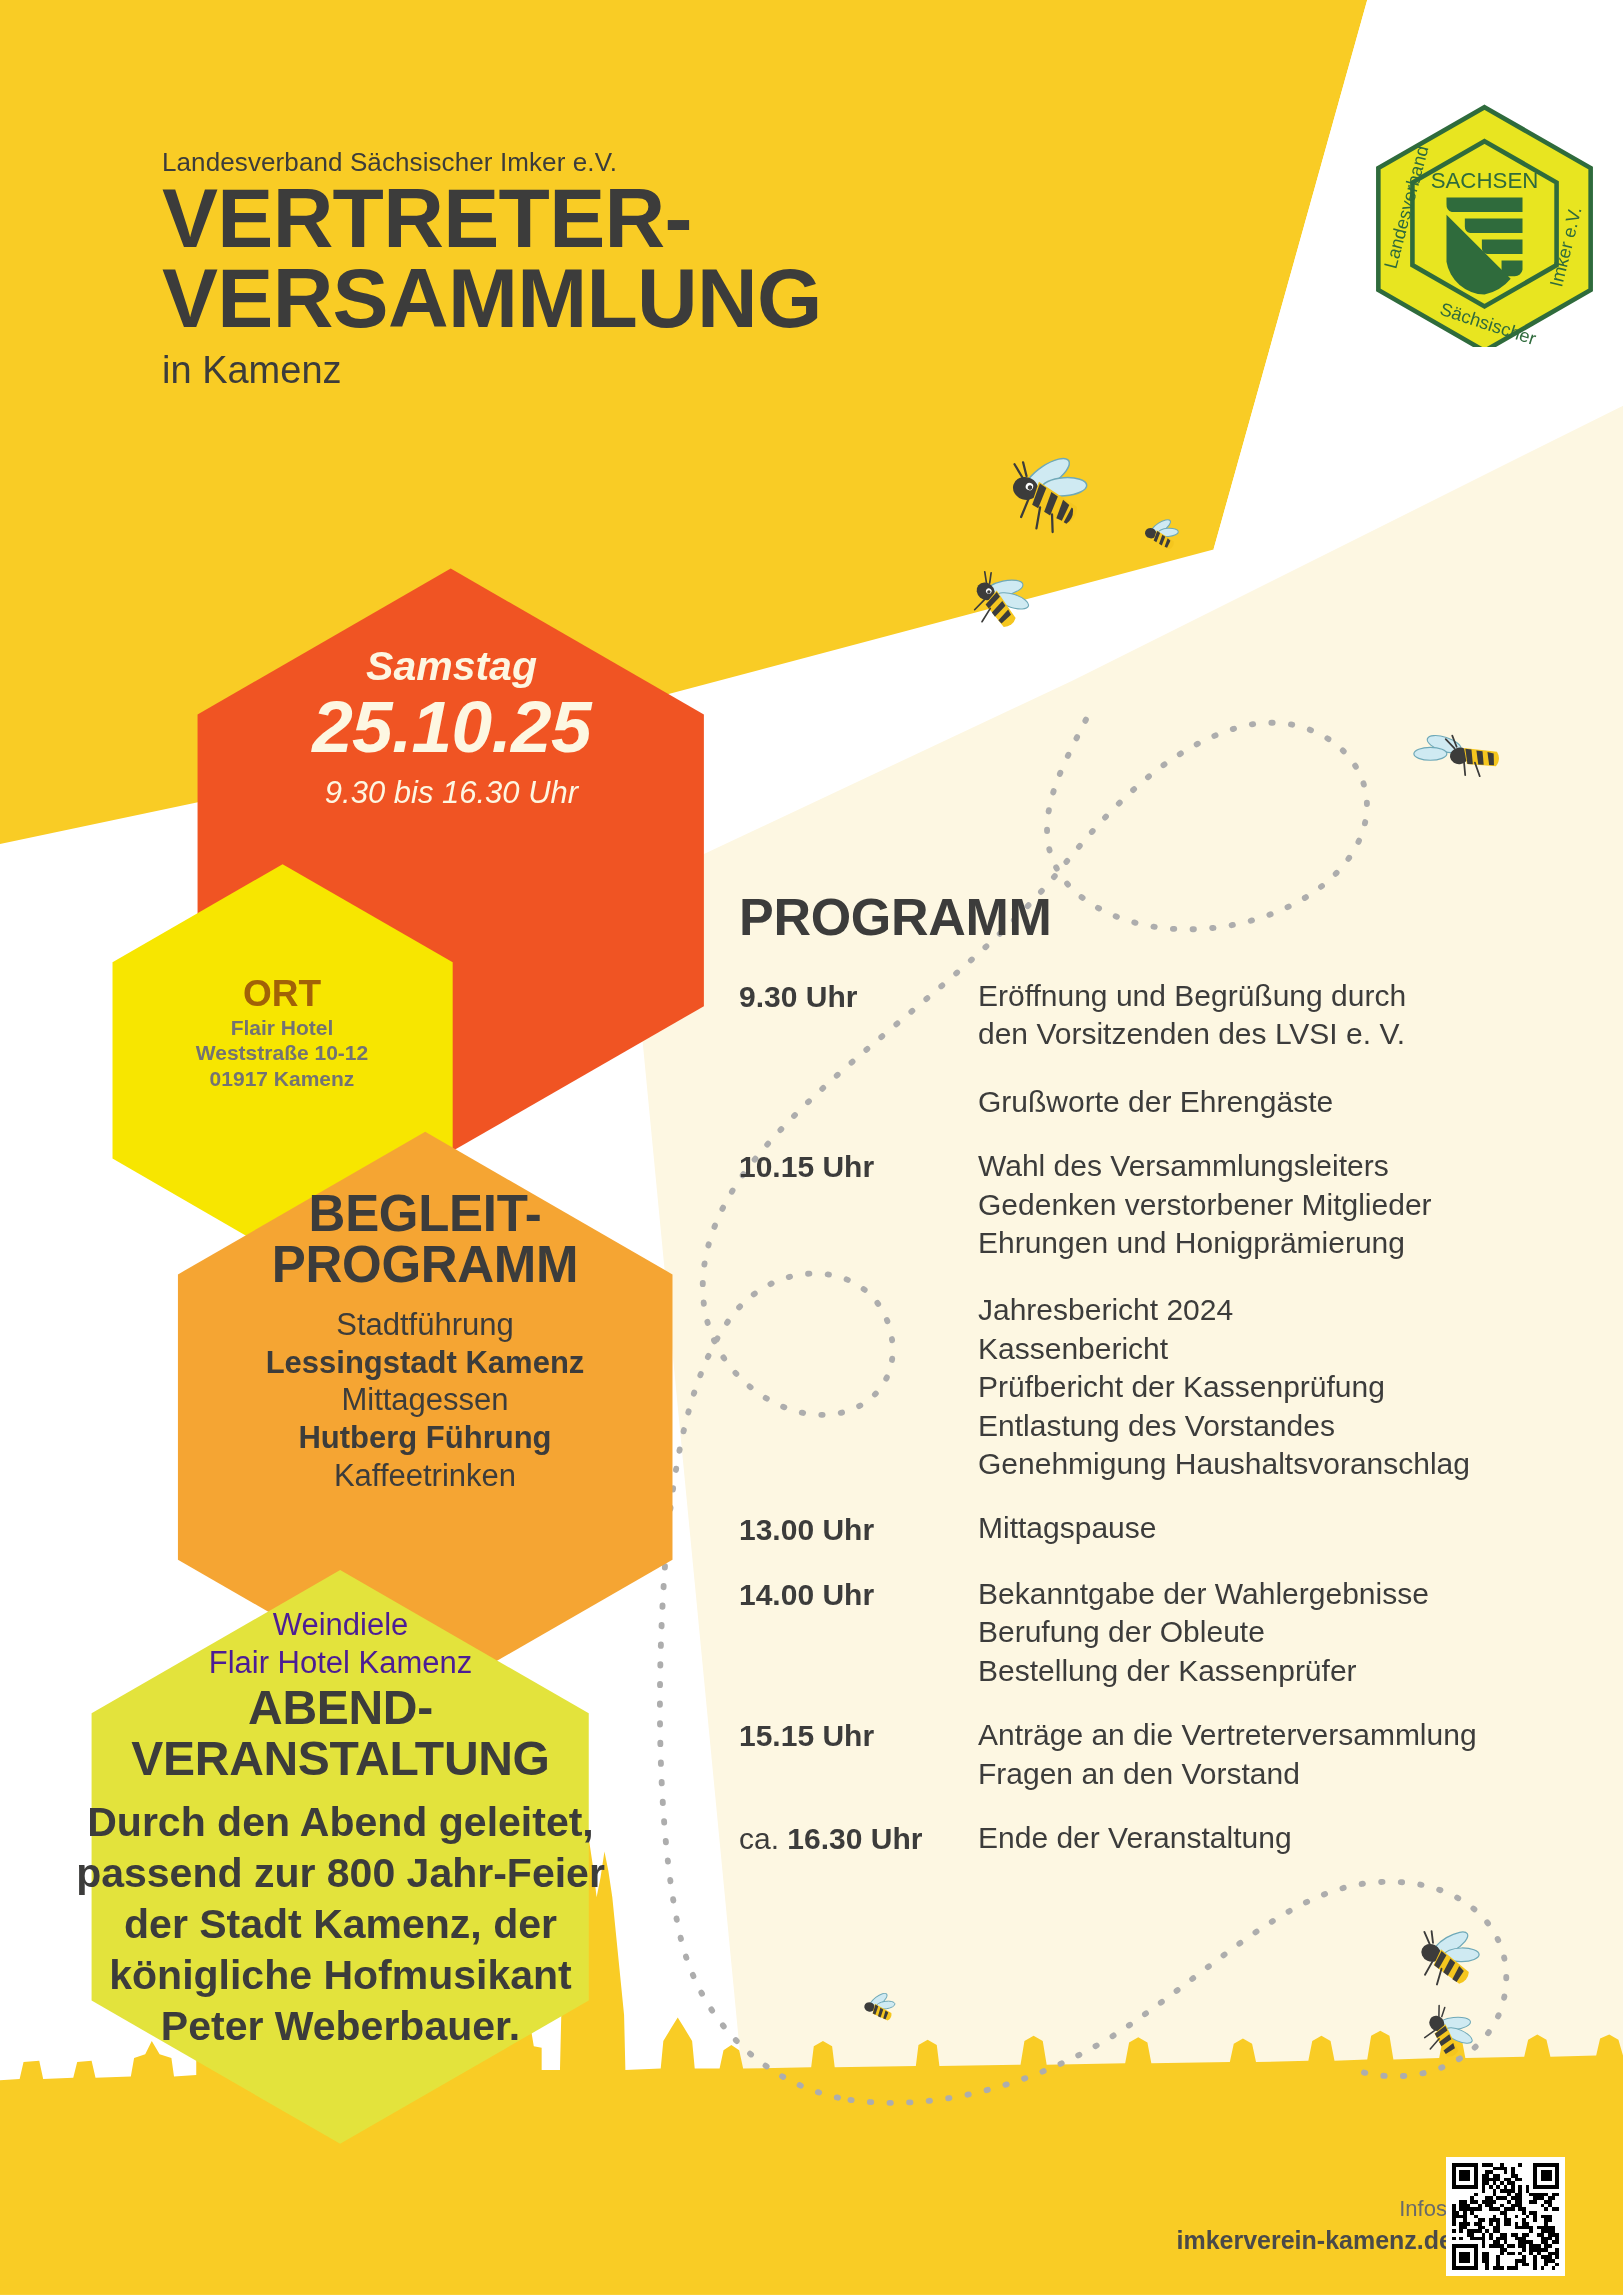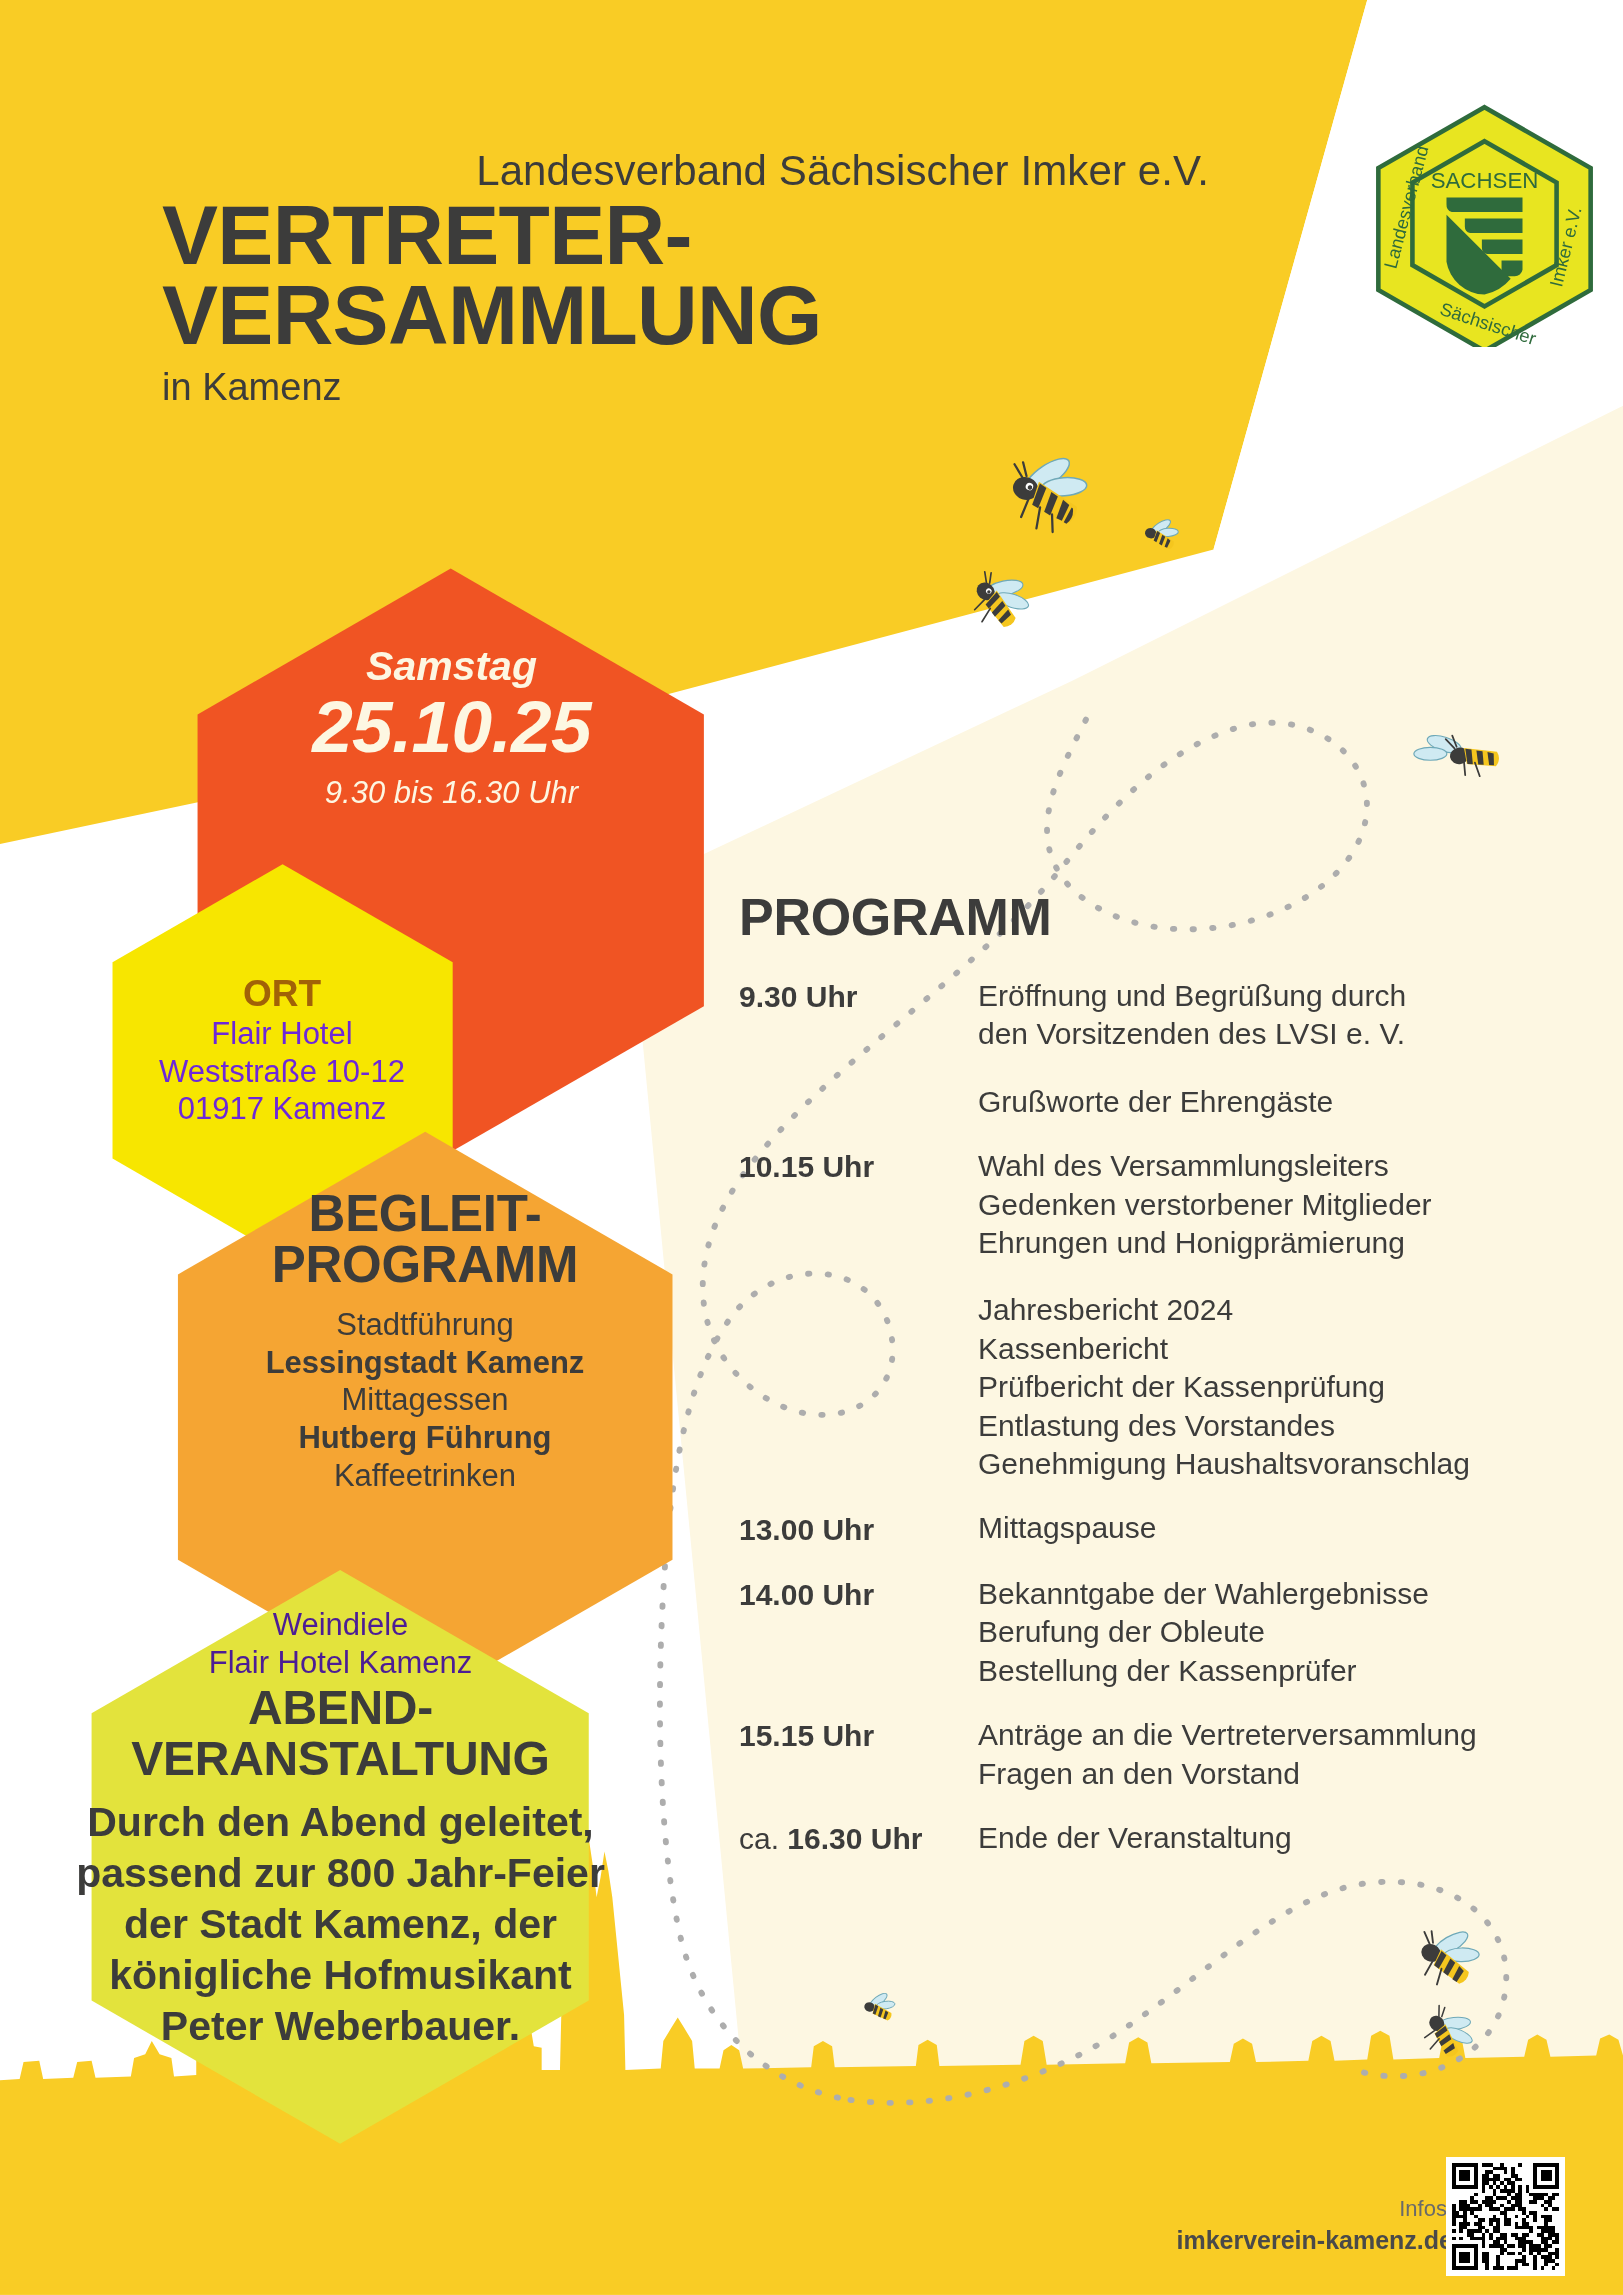--- a/index.html
+++ b/index.html
@@ -12,23 +12,22 @@
     color:#3c3c3b;
   }
 
   
   #poster { position:absolute; inset:0; width:1623px; height:2295px; overflow:hidden; background:#ffffff; }
   .bg-svg { position:absolute; left:0; top:0; width:1623px; height:2295px; }
 
   
   .header { position:absolute; left:162px; top:147px; width:1047px; }
   .org-line {
-    font-size:42px; font-weight:400; letter-spacing:0.1px; color:#3c3c3b;
+    font-size:26px; font-weight:400; letter-spacing:0.1px; color:#3c3c3b;
     font-family:"Liberation Sans", sans-serif;
-    text-align:right;
   }
   .main-title {
     font-size:84px; font-weight:700; line-height:0.95; letter-spacing:-0.7px;
     color:#3c3c3b; margin-top:1px;
     font-family:Liberation Sans, sans-serif;
   }
   .sub-title { font-size:38px; font-weight:400; color:#3c3c3b; margin-top:10.5px; }
 
   
   .logo { position:absolute; left:1360px; top:98px; width:249px; height:249px; }
@@ -36,21 +35,21 @@
   
   .hex-text { position:absolute; text-align:center; }
 
   .hex-date { left:216px; top:645px; width:471px;font-style:italic; }
   .hex-date .d-day { font-size:41px; font-weight:700; color:#fdf7e2; line-height:1.05; }
   .hex-date .d-date { font-size:73px; font-weight:700; color:#fdf7e2; line-height:1.05; margin-top:1.3px; letter-spacing:-0.7px;}
   .hex-date .d-time { font-size:31px; font-weight:400; color:#fdf7e2; margin-top:9.2px; }
 
   .hex-ort { left:79px; top:942px; width:406px; }
   .hex-ort .o-head { font-size:37px; font-weight:700; color:#a16207; line-height:1.1;margin-top:32px; }
-  .hex-ort .o-line { font-size:31px; font-weight:400; color:#6d28d9; line-height:1.22; }
+  .hex-ort .o-line { font-size:21px; font-weight:700; color:#737373; line-height:1.22; }
 
   .hex-begleit { left:196px; top:1188px; width:458px; }
   .hex-begleit .b-head { font-size:51px; font-weight:700; color:#3c3c3b; line-height:1.0; letter-spacing:-0.3px; }
   .hex-begleit .b-line { font-size:31px; font-weight:400; color:#3c3c3b; line-height:1.22; }
   .hex-begleit .b-line.bold { font-weight:700; }
   .hex-begleit .b-list { margin-top:15.7px; }
 
   .hex-abend { left:72px; top:1606px; width:537px; }
   .hex-abend .a-pre { font-size:31px; font-weight:400; color:#4c1d95; line-height:1.22; }
   .hex-abend .a-head { font-size:48px; font-weight:700; color:#3c3c3b; line-height:1.0; letter-spacing:-0.3px; margin-top:2.6px;}

